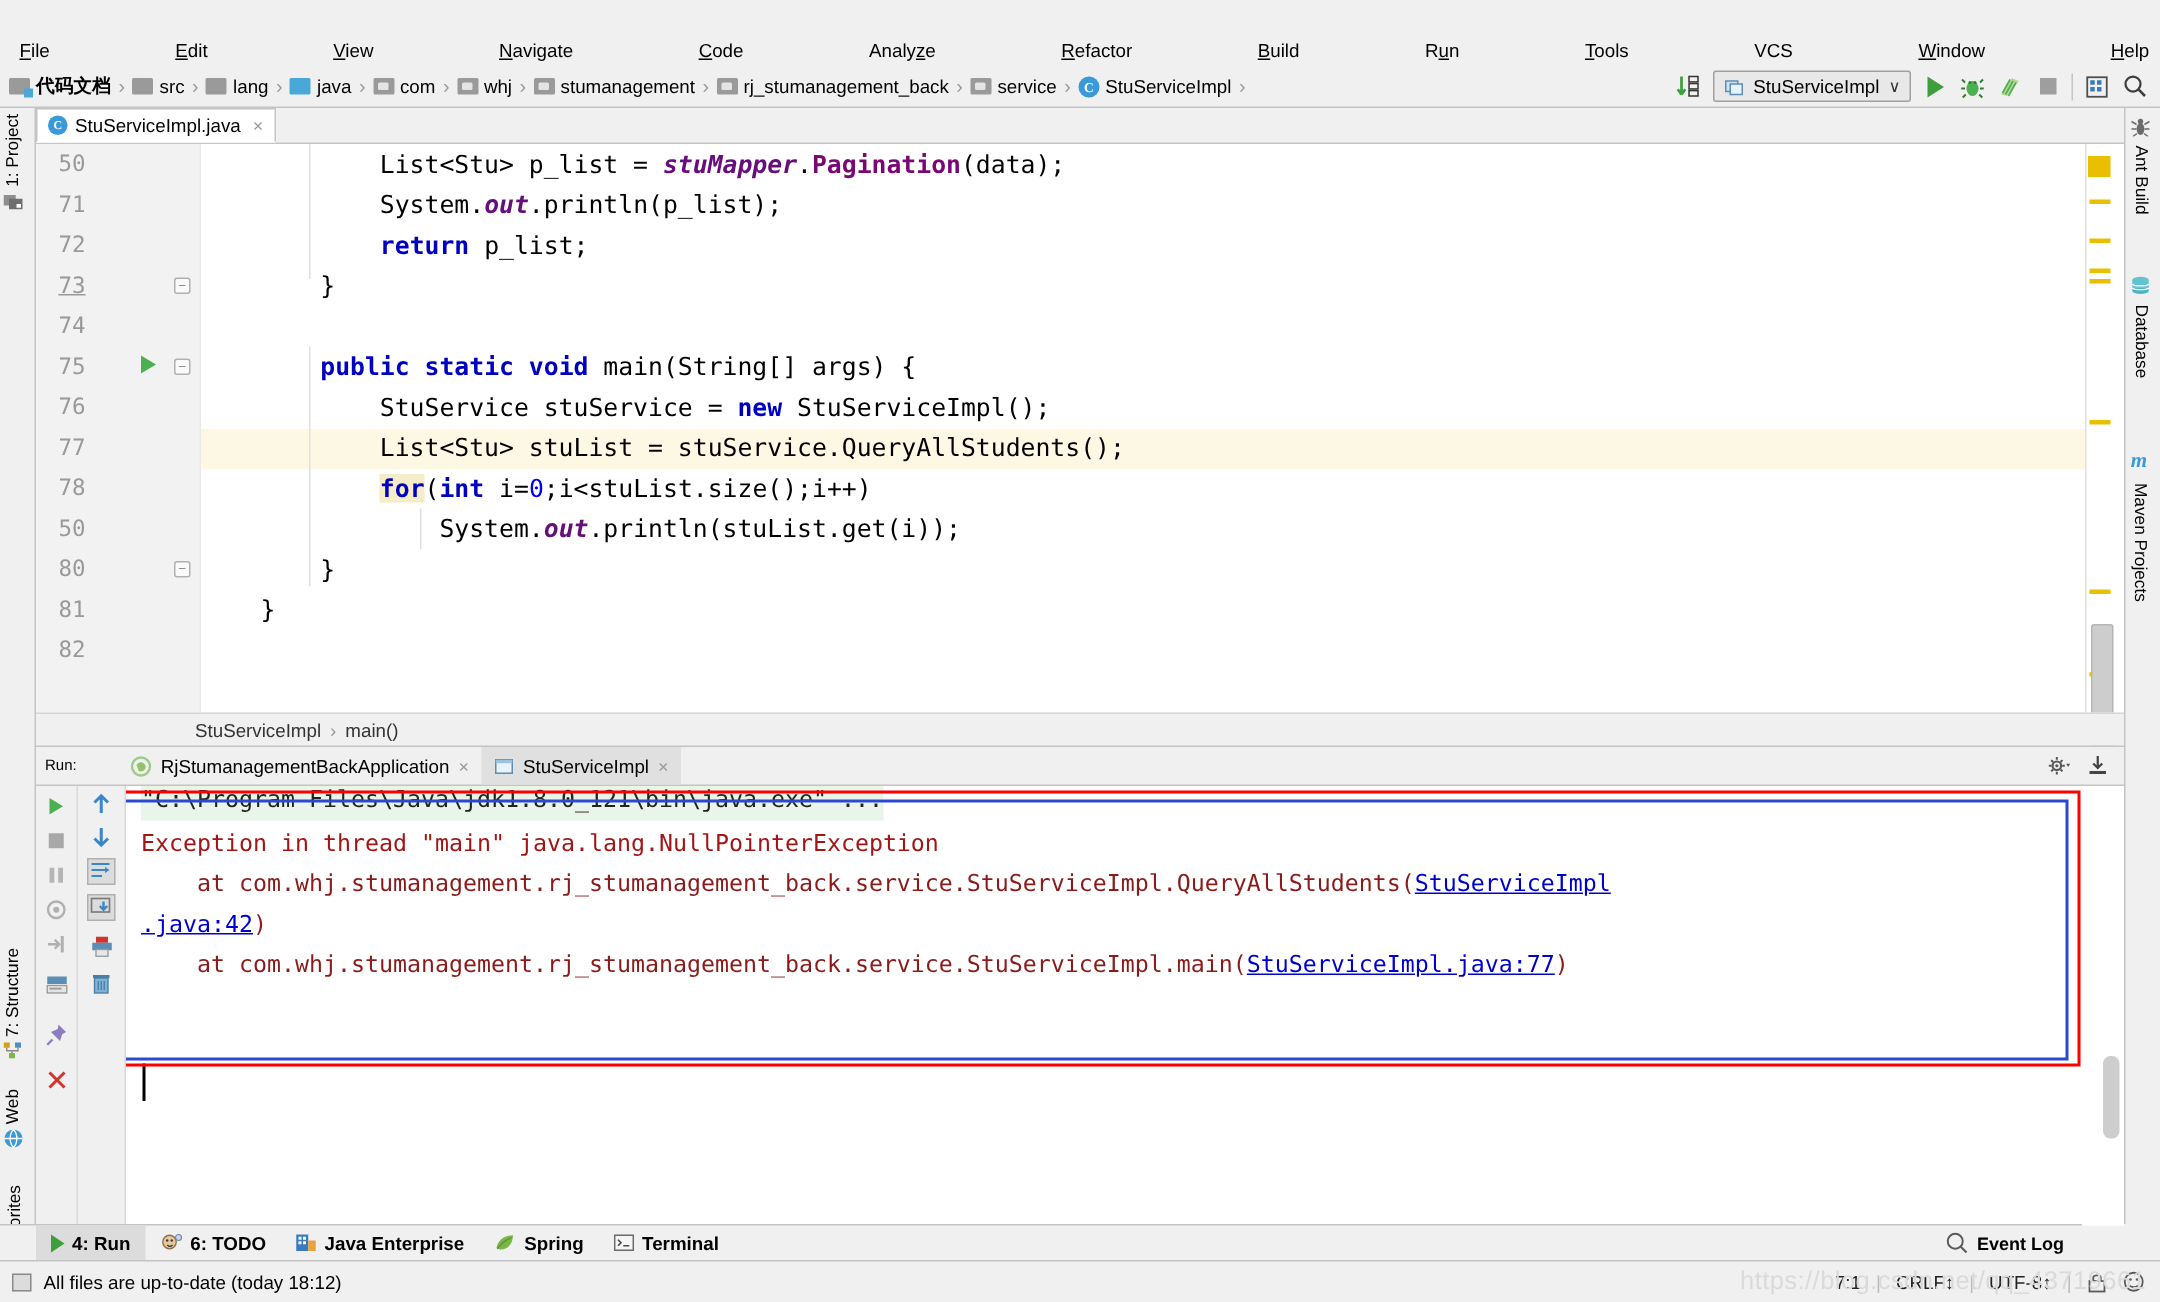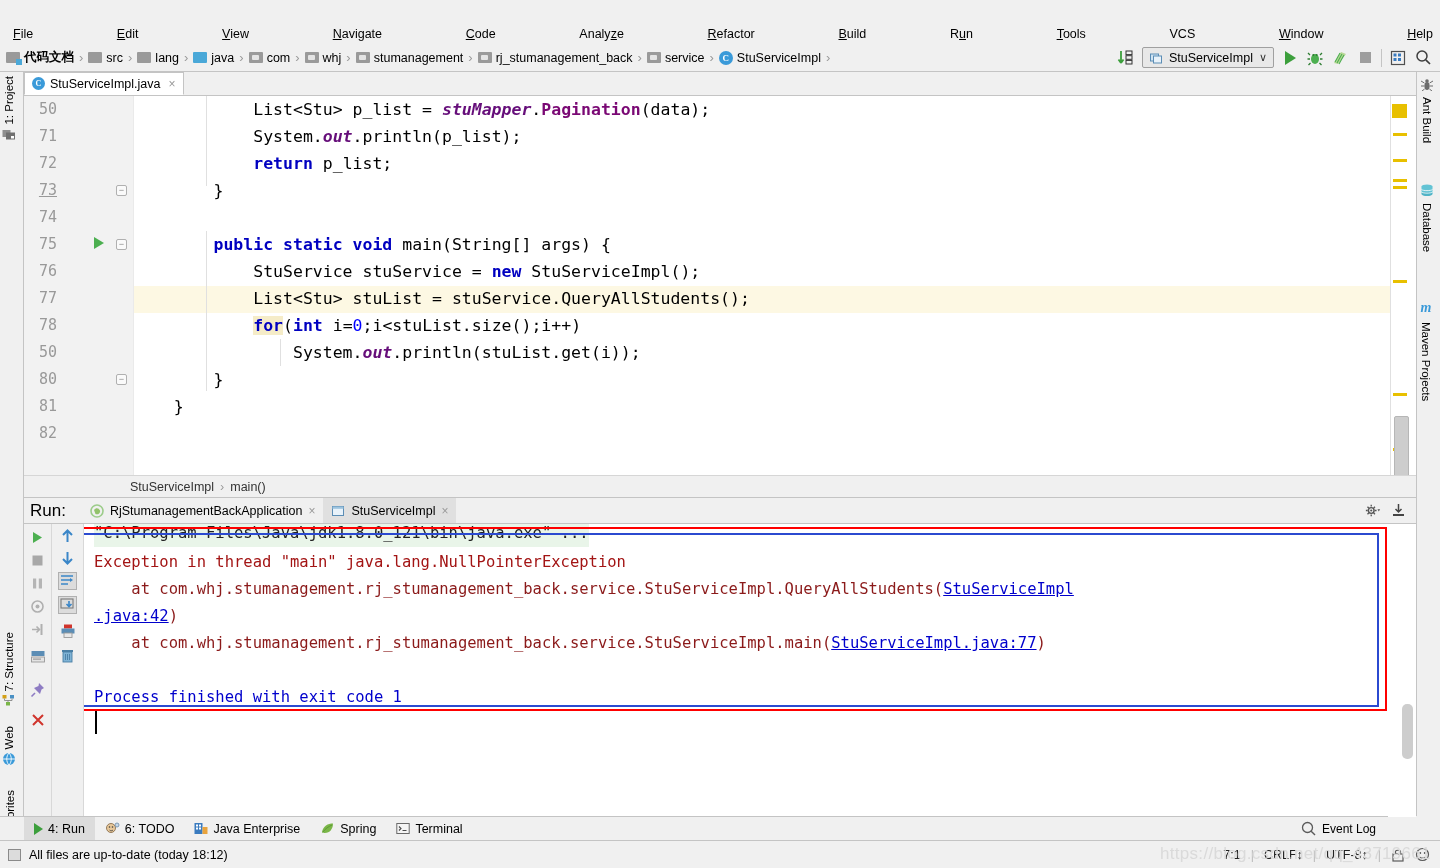--- a/index.html
+++ b/index.html
@@ -185,21 +185,21 @@
 
   
   .runwin {
     position: absolute; top: 497px; left: 24px; width: 1392px; height: 319px;
     background: #f0f0f0; border-top: 1px solid #c4c4c4;
   }
   .run-header {
     height: 26px; display: flex; align-items: center; background: #f0f0f0;
     border-bottom: 1px solid #c4c4c4; padding-left: 6px;
   }
-  .run-label { font-size: 17px; margin-right: 16px; }
+  .run-label { font-size: 10px; margin-right: 28px; }
   .rtab {
     display: flex; align-items: center; gap: 6px; height: 25px;
     padding: 0 8px; font-size: 12.5px;
   }
   .rtab.active { background: #e0e0e0; }
   .rtab .x { color: #9a9a9a; font-size: 12px; }
   .run-header-right { margin-left: auto; display: flex; align-items: center; gap: 10px; padding-right: 10px; }
   .run-body { position: relative; height: 293px; display: flex; background: #fff; }
   .run-toolbar-a {
     width: 28px; background: #f0f0f0; border-right: 1px solid #d8d8d8;
@@ -231,21 +231,21 @@
   }
   .run-scroll {
     position: absolute; right: 3px; width: 11px; background: #cdcdcd;
     border-radius: 5px;
   }
 
   
   .bottombar {
     position: absolute; bottom: 28px; left: 0; width: 1388px; height: 24px;
     background: #f0f0f0; border-top: 1px solid #c4c4c4;
-    display: flex; align-items: center; padding-left: 24px;
+    display: flex; align-items: center; padding-left: 24px; font-weight: bold;
   }
   .bb-item {
     display: flex; align-items: center; gap: 5px; height: 24px;
     padding: 0 10px; font-size: 12.5px;
   }
   .bb-item.active { background: #dcdcdc; }
   .bb-right { margin-left: auto; display: flex; align-items: center; gap: 6px; padding-right: 12px; }
 
   
   .statusbar {
@@ -662,21 +662,20 @@
             </svg>
         </div>
       </div>
 
       <div class="console">
         <div class="conline c-cmd" style="top:-4px;">"C:\Program Files\Java\jdk1.8.0_121\bin\java.exe" ...</div>
         <div class="conline c-err" style="top:25px;">Exception in thread "main" java.lang.NullPointerException</div>
         <div class="conline c-err2" style="top:52px;"><span>    at com.whj.stumanagement.rj_stumanagement_back.service.StuServiceImpl.QueryAllStudents(</span><span class="c-link">StuServiceImpl</span></div>
         <div class="conline" style="top:79px;left:10px;"><span class="c-link">.java:42</span><span class="c-err2">)</span></div>
         <div class="conline c-err2" style="top:106px;"><span>    at com.whj.stumanagement.rj_stumanagement_back.service.StuServiceImpl.main(</span><span class="c-link">StuServiceImpl.java:77</span><span>)</span></div>
-        <div class="conline c-exit" style="top:160px;">Process finished with exit code 1</div>
         <div class="caret" style="left:11px;top:185px;height:25px;"></div>
 
         <div class="bluebox" style="left:-10px;top:9px;width:1305px;height:174px;"></div>
         <div class="redbox" style="left:-15px;top:3px;width:1318px;height:184px;"></div>
 
         <div class="run-scroll" style="top:180px;height:55px;"></div>
       </div>
     </div>
   </div>
 

